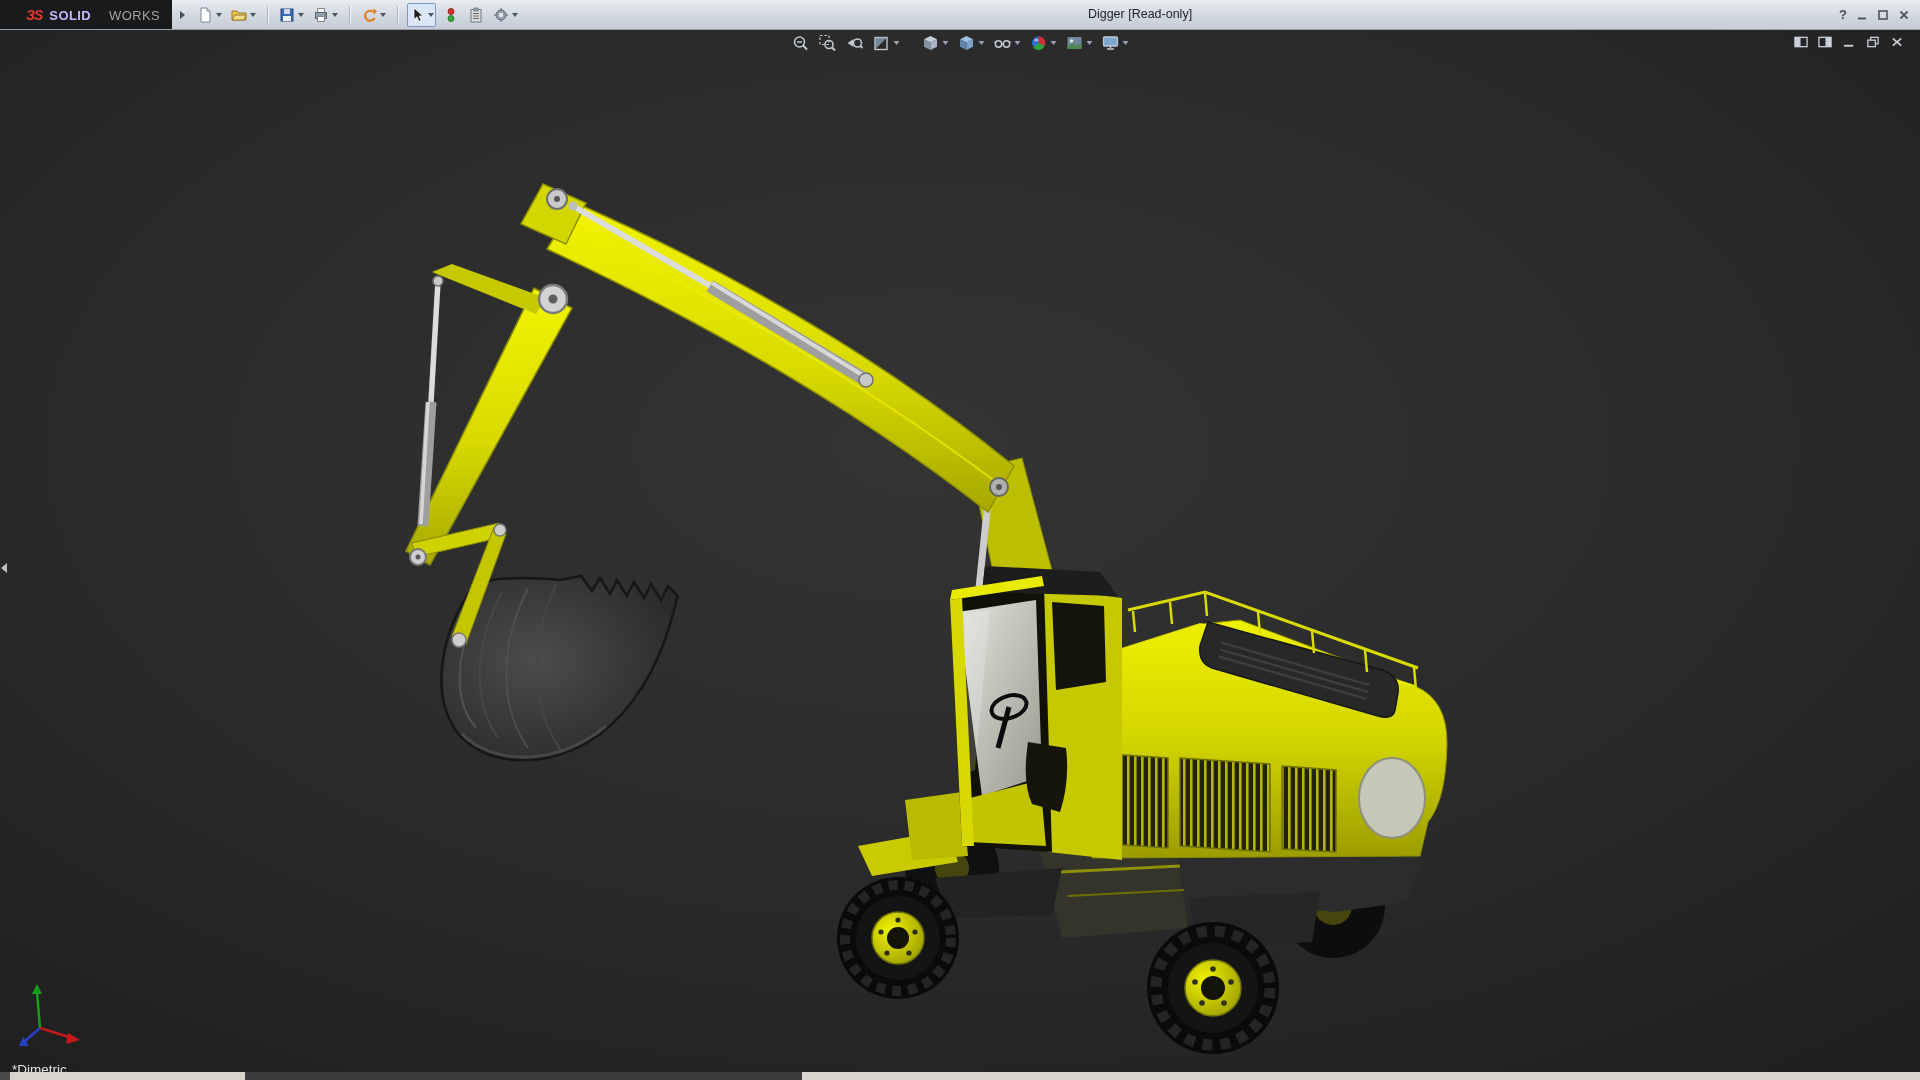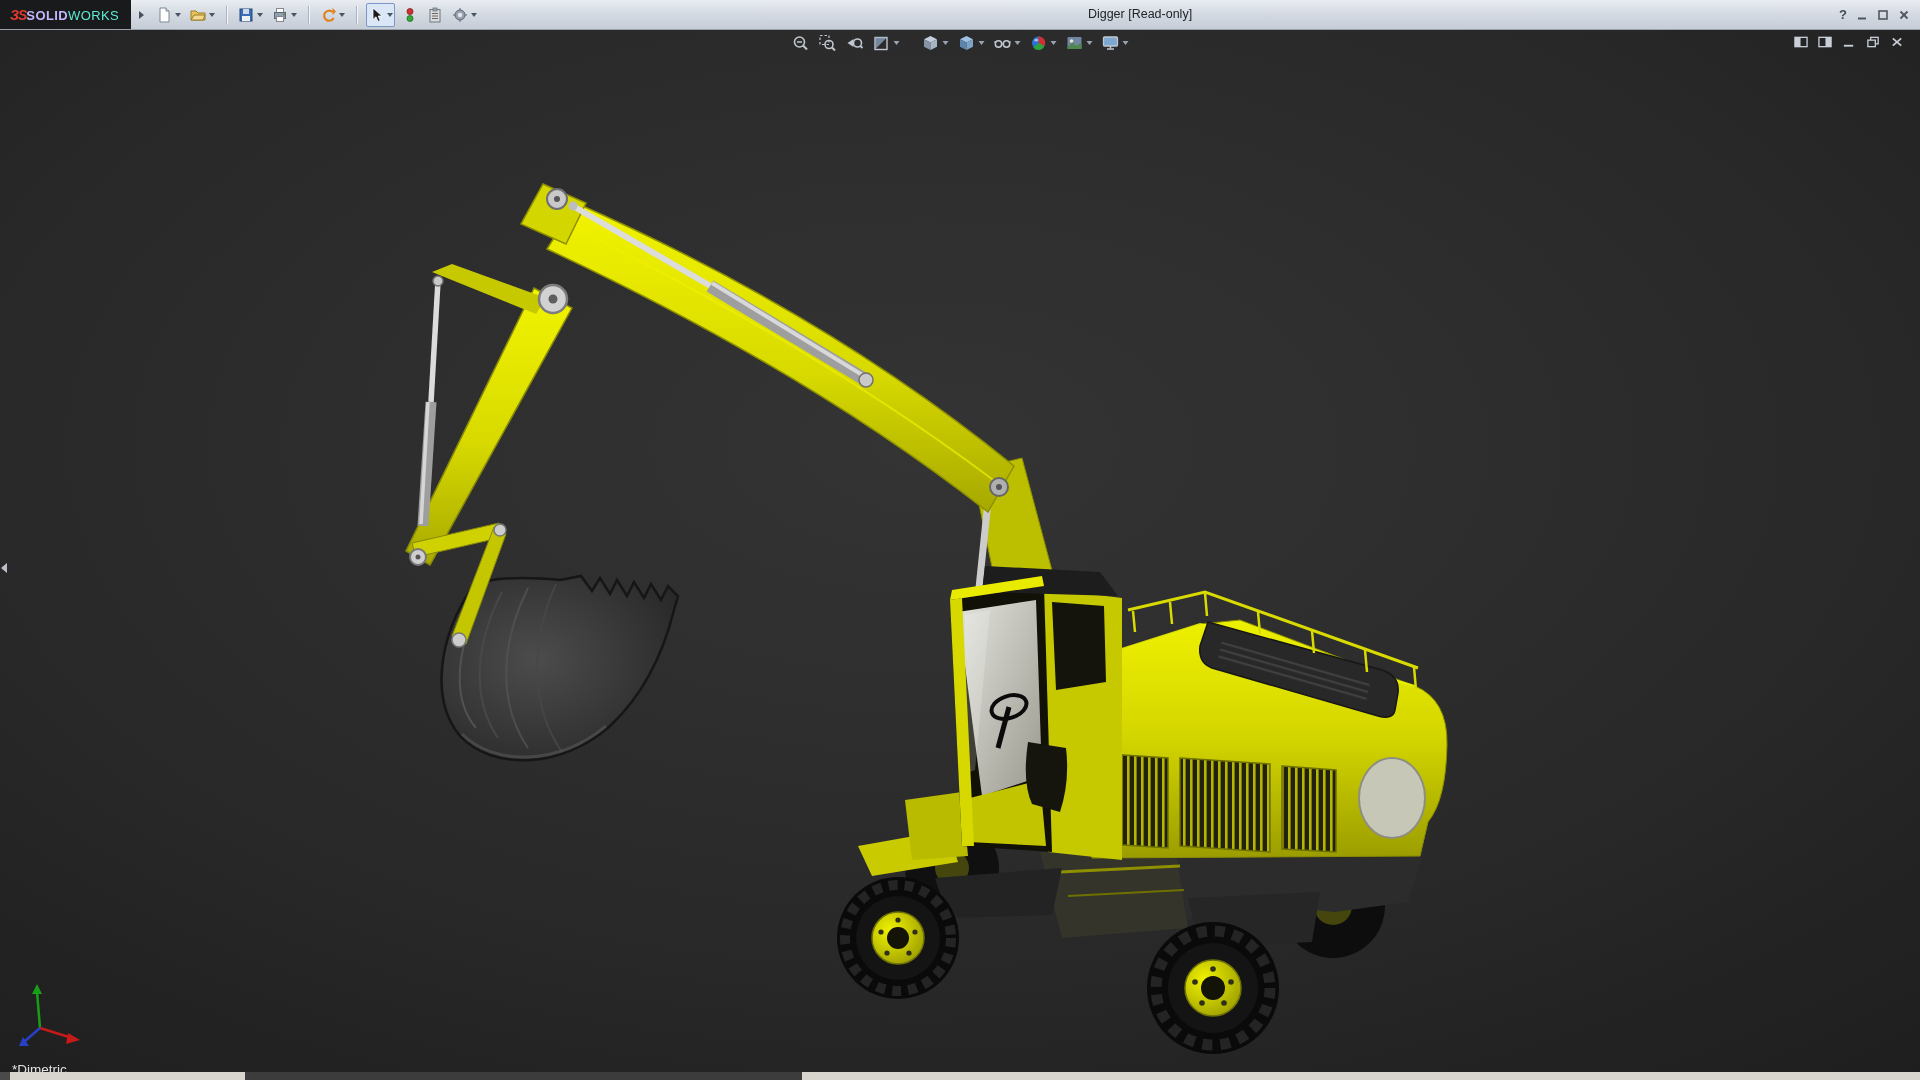--- a/index.html
+++ b/index.html
@@ -8,24 +8,24 @@
     background:#202020;font-family:"Liberation Sans",sans-serif;
     -webkit-font-smoothing:antialiased;
   }
   
   #titlebar{
     position:absolute;top:0;left:0;width:1920px;height:29px;
     background:linear-gradient(#e9edf2,#d2d8e0 55%,#c6cdd7);
     border-bottom:1px solid #97a0ab;
     display:flex;align-items:center;z-index:30;
   }
-  .logo{height:29px;background:#191a1c;display:flex;align-items:center;padding:0 12px 0 10px;}
+  .logo{height:29px;background:#191a1c;display:flex;align-items:center;padding:0 12px 0 26px;gap:7px;}
   .logo-mark{color:#e23a2e;font-weight:bold;font-size:14px;font-style:italic;letter-spacing:-1px;}
   .logo-solid{color:#c4b5fd;font-weight:bold;font-size:13px;letter-spacing:.4px;}
-  .logo-works{color:#5eead4;font-size:13px;letter-spacing:.4px;}
+  .logo-works{color:#a3a3a3;font-size:13px;letter-spacing:.4px;margin-left:18px;}
   .tb-chevron{width:0;height:0;border-top:4px solid transparent;border-bottom:4px solid transparent;
     border-left:5px solid #46505c;margin:0 10px 0 8px;}
   .main-toolbar{display:flex;align-items:center;gap:5px;}
   .tbtn{height:22px;display:flex;align-items:center;padding:1px 2px;gap:2px;border-radius:2px;cursor:default;}
   .tbtn.pressed{border:1px solid #7b97c4;background:#dbe7f7;padding:0 1px;}
   .i16{width:16px;height:16px;display:block;}
   .caret{width:0;height:0;border-left:3px solid transparent;border-right:3px solid transparent;
     border-top:4px solid #4a5563;margin-left:1px;}
   .sep{width:1px;height:18px;background:#adb5c0;box-shadow:1px 0 0 #f2f5f9;margin:0 4px;}
   .win-title{position:absolute;left:1140px;transform:translateX(-50%);top:0;height:39px;line-height:29px;

